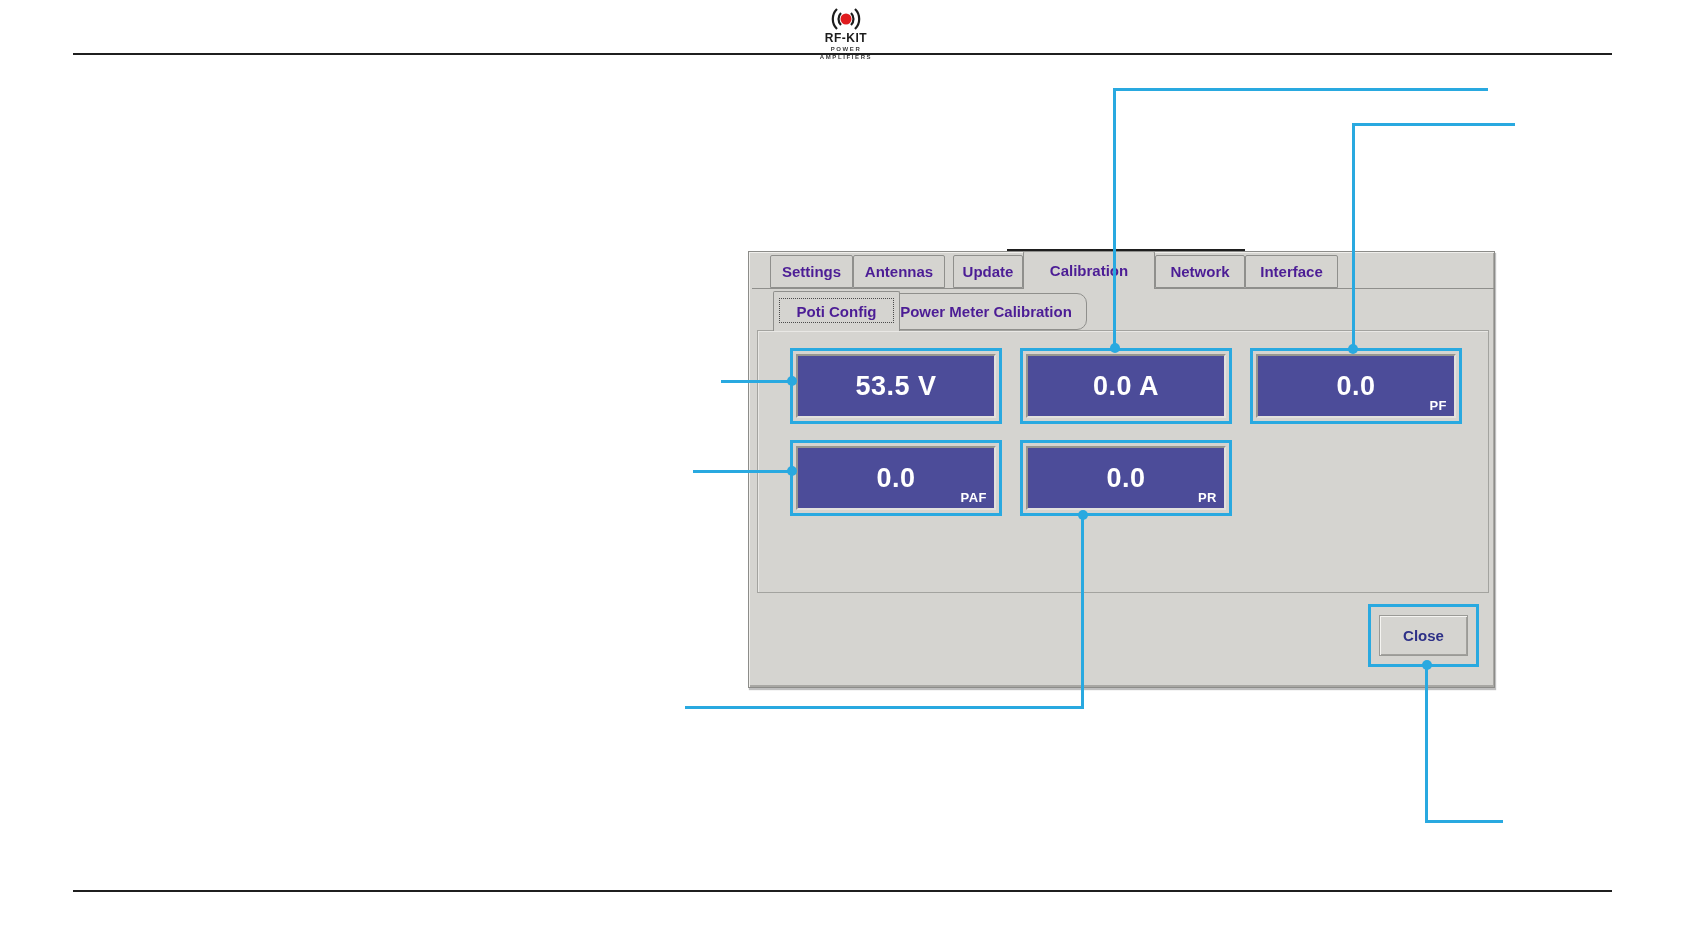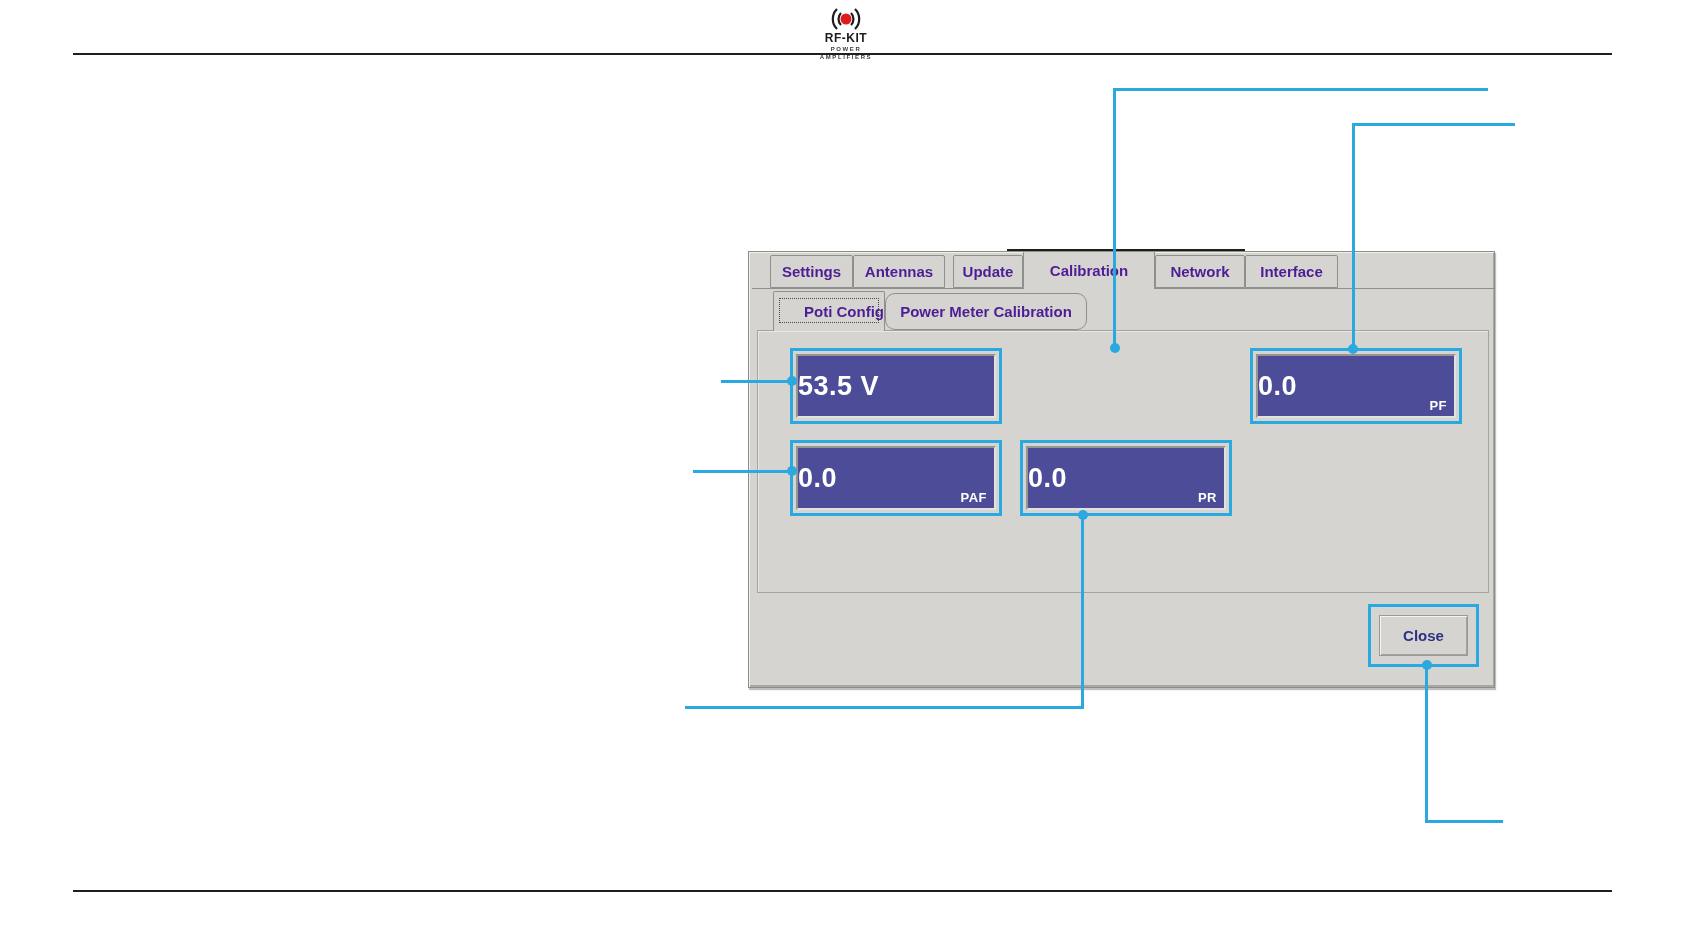--- a/index.html
+++ b/index.html
@@ -37,21 +37,21 @@
   .tab.sub.selected{top:291px;height:40px;border-bottom:none;z-index:2;}
   .focusrect{position:absolute;inset:6px 5px 8px 5px;border:1px dotted #4a4a4a;pointer-events:none;}
   .pane{position:absolute;left:757px;top:330px;width:732px;height:263px;
     border:1px solid #a3a39f;box-shadow:inset 1px 1px 0 #e9e8e5;z-index:1;background:var(--win-bg);}
 
   
   .hl{position:absolute;border:3px solid var(--accent);padding:3px;z-index:4;background:transparent;}
   .hl.disp{width:212px;height:76px;}
   .lcd{position:relative;width:100%;height:100%;background:var(--display-bg);
     border:2px solid;border-color:#96968f #e2e1dd #e2e1dd #96968f;
-    display:flex;align-items:center;}
+    display:flex;align-items:center;justify-content:center;}
   .lcd .val{color:#fff;font-size:27px;font-weight:bold;letter-spacing:.5px;}
   .lcd .unit{position:absolute;right:7px;bottom:3px;color:#fff;font-size:13px;font-weight:bold;letter-spacing:.5px;}
 
   
   .hl.closewrap{left:1368px;top:604px;width:111px;height:63px;padding:8px;}
   .btn-close{width:100%;height:100%;background:var(--win-bg);
     border:1px solid #9a9a96;box-shadow:inset 1px 1px 0 #f5f4f1, inset -1px -1px 0 #a2a19d;
     color:var(--close-text);font-family:"Liberation Sans",sans-serif;
     font-size:15px;font-weight:bold;cursor:pointer;}
 
@@ -96,33 +96,39 @@
   <div class="tab main selected" style="left:1023px;width:132px;">
       <span>Calibration</span>
     </div>
   <div class="tab main" style="left:1155px;width:90px;">
       <span>Network</span>
     </div>
   <div class="tab main" style="left:1245px;width:93px;">
       <span>Interface</span>
     </div>
 
-  <div class="tab sub selected" style="left:773px;width:112px;justify-content:flex-end;">
+  <div class="tab sub selected" style="left:773px;width:127px;">
     <span>Poti Config</span>
     <span class="focusrect"></span>
   </div>
   <div class="tab sub" style="left:885px;width:202px;border-radius:10px;">
     <span>Power Meter Calibration</span>
   </div>
 
   <div class="pane"></div>
 
   <div class="hl disp" style="left:790px;top:348px;">
     <div class="lcd">
       <span class="val">53.5 V</span>
+      <span class="unit"></span>
+    </div>
+  </div>
+  <div class="hl disp" style="left:1020px;top:348px;">
+    <div class="lcd">
+      <span class="val">0.0 A</span>
       <span class="unit"></span>
     </div>
   </div>
   <div class="hl disp" style="left:1250px;top:348px;">
     <div class="lcd">
       <span class="val">0.0</span>
       <span class="unit">PF</span>
     </div>
   </div>
 

